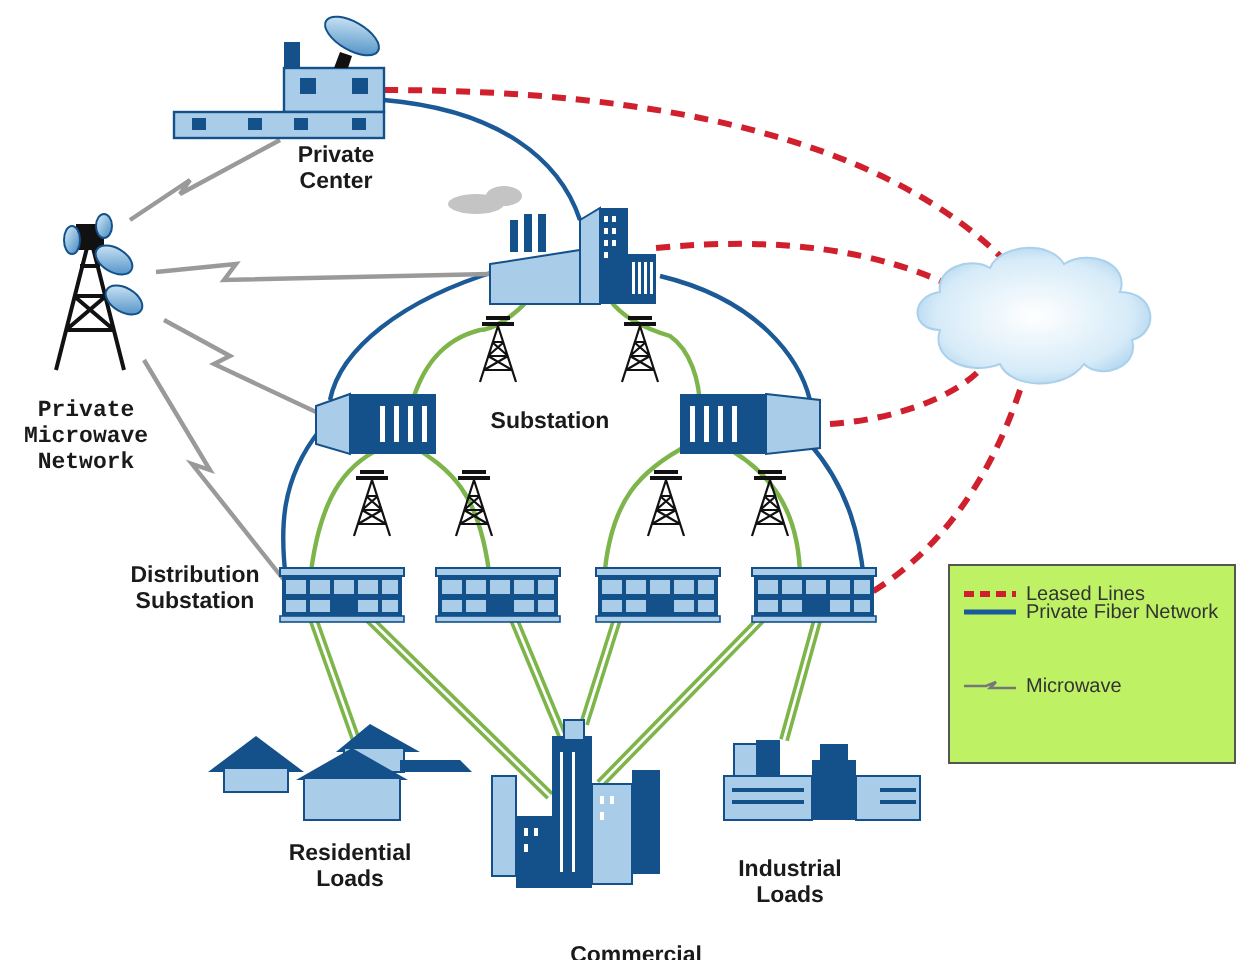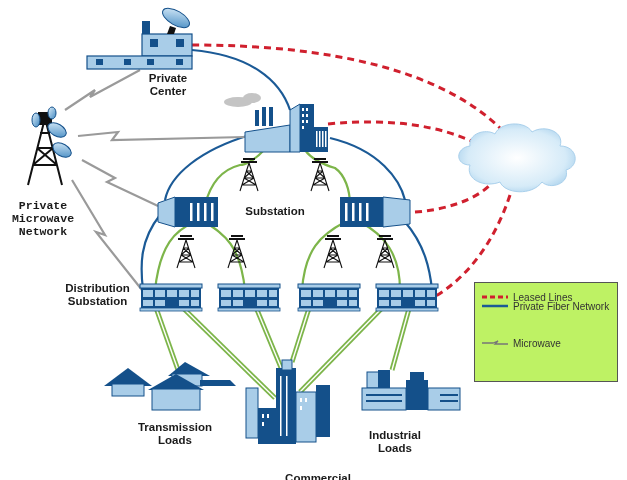--- a/index.html
+++ b/index.html
@@ -243,21 +243,21 @@
   <div>Network</div>
 </div>
 <div class="lbl" style="left:225px; top:205px; width:100px;">
   <div>Substation</div>
 </div>
 <div class="lbl" style="left:60px; top:282px; width:75px;">
   <div>Distribution</div>
   <div>Substation</div>
 </div>
 <div class="lbl" style="left:135px; top:421px; width:80px;">
-  <div>Transmission</div>
+  <div>Residential</div>
   <div>Loads</div>
 </div>
 <div class="lbl" style="left:250px; top:472px; width:80px;margin-left:28px;">
   <div>Commercial</div>
   <div>Loads</div>
 </div>
 <div class="lbl" style="left:355px; top:429px; width:80px;">
   <div>Industrial</div>
   <div>Loads</div>
 </div>

